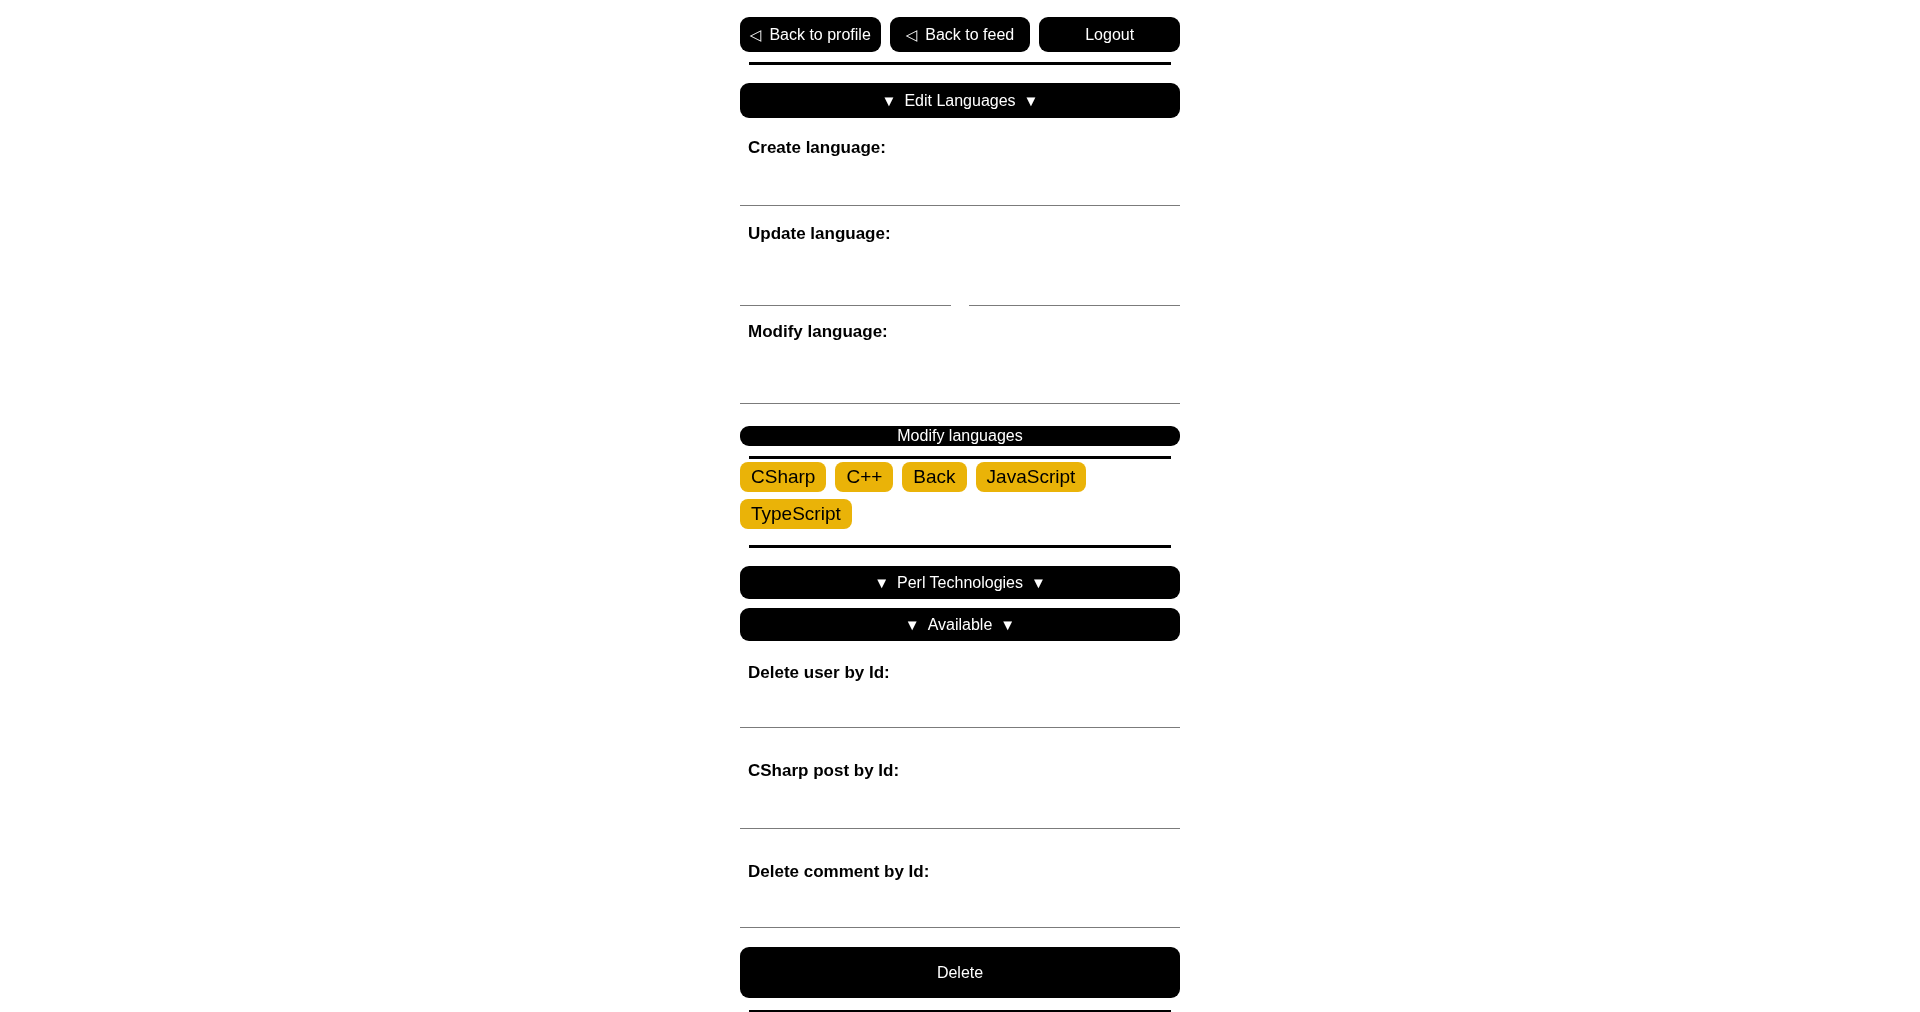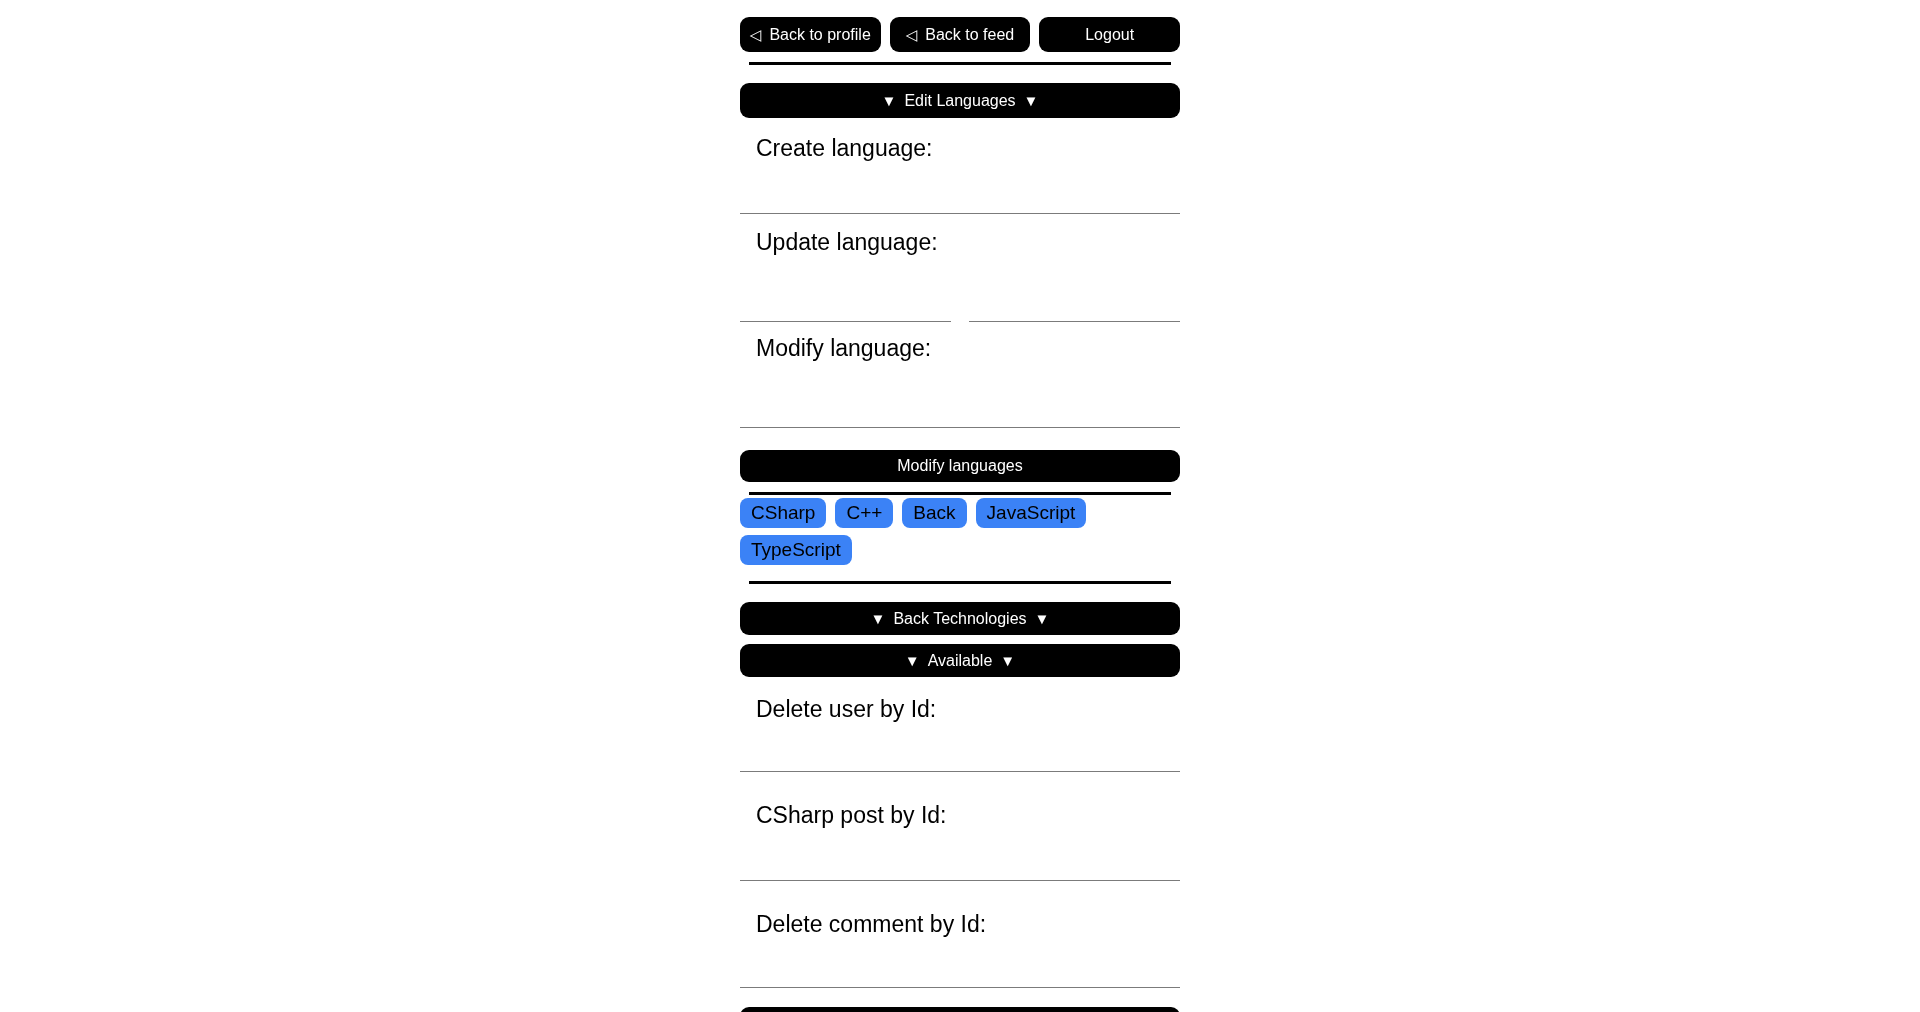--- a/index.html
+++ b/index.html
@@ -43,23 +43,24 @@
     background: #000000;
     width: 422px;
     margin: 0 auto;
   }
   .hr1 { margin-top: 10px; }
   .hr2 { margin-top: 10px; }
   .hr3 { margin-top: 16px; }
   .hr4 { margin-top: 12px; }
 
   .field-label {
-    font-size: 23px;
+    font-size: 17px;
     line-height: 22px;
-    margin: 16px;
+    margin: 8px;
+    font-weight: bold;
   }
 
   .line-input {
     display: block;
     width: 100%;
     border: 0;
     border-bottom: 1px solid #7b7b7b;
     border-radius: 0;
     background: transparent;
     font-family: "Liberation Sans", sans-serif;
@@ -69,36 +70,36 @@
   }
 
   .btn-edit-languages { margin-top: 18px; height: 35px; }
   .label-create   { margin-top: 19px; }
   .input-create   { height: 39px; }
   .label-update   { margin-top: 17px; }
   .update-row     { display: flex; justify-content: space-between; }
   .update-row .line-input { width: 211px; height: 53px; }
   .label-delete-lang { margin-top: 15px; }
   .input-delete-lang { height: 53px; }
-  .btn-modify     { margin-top: 22px; height: 32px; justify-content: center; }
+  .btn-modify     { margin-top: 22px; height: 20px; justify-content: center; }
   .label-available { margin-top: 15px; }
 
   .chips {
     margin-top: 3px;
     display: flex;
     flex-wrap: wrap;
     gap: 7px 9px;
   }
   .chip {
     display: inline-flex;
     align-items: center;
     justify-content: center;
     height: 30px;
     padding: 0 11px;
-    background: #3b82f6;
+    background: #eab308;
     color: #000;
     border: 0;
     border-radius: 8px;
     font-family: "Liberation Sans", sans-serif;
     font-size: 19px;
     cursor: pointer;
   }
 
   .btn-edit-tech  { margin-top: 18px; height: 33px; }
   .btn-deletions  { margin-top: 9px;  height: 33px; }
@@ -161,21 +162,21 @@
       <button class="chip">C++</button>
       <button class="chip">Back</button>
       <button class="chip">JavaScript</button>
       <button class="chip">TypeScript</button>
     </div>
 
     <hr class="divider hr3">
 
     <button class="btn btn-edit-tech">
       <span class="glyph">▼</span>
-      <span>Back Technologies</span>
+      <span>Perl Technologies</span>
       <span class="glyph">▼</span>
     </button>
 
     <button class="btn btn-deletions">
       <span class="glyph">▼</span>
       <span>Available</span>
       <span class="glyph">▼</span>
     </button>
 
     <p class="field-label label-del-user">Delete user by Id:</p>

